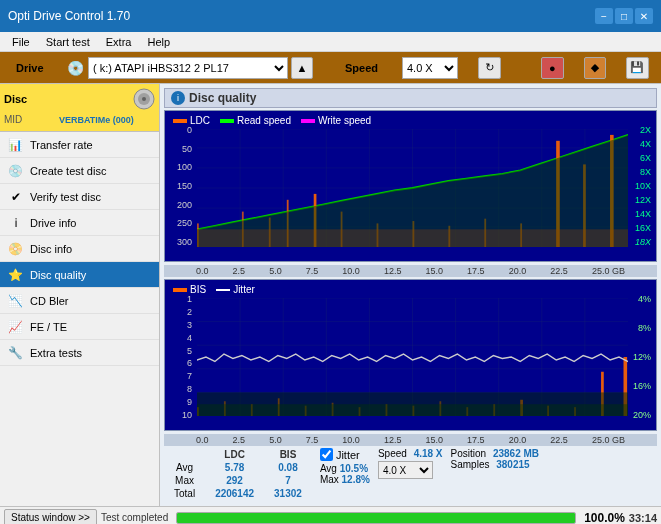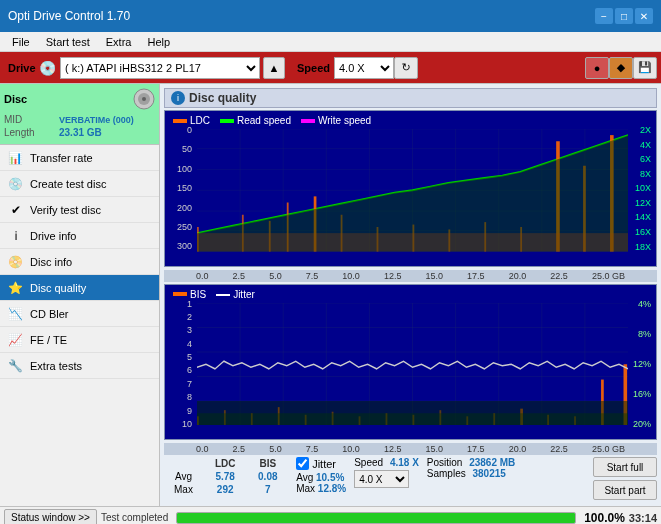--- a/index.html
+++ b/index.html
@@ -54,27 +54,27 @@
       padding: 0 4px;
     }
     .menu-item {
       padding: 2px 8px;
       cursor: pointer;
       font-size: 11px;
     }
 
     
     #toolbar {
-      background: #b91c1c;
+      background: #a16207;
       height: 32px;
       display: flex;
       align-items: center;
       border-bottom: 1px solid #c0c0c0;
-      padding: 0 4px;
-      gap: 0;
+      padding: 0 12px;
+      gap: 20px;
     }
     .toolbar-label {
       font-size: 11px;
       font-weight: bold;
       padding: 0 4px;
     }
     .drive-select {
       width: 200px;
       height: 22px;
       font-size: 11px;
@@ -119,21 +119,21 @@
       background: #f0f0f0;
       border-right: 1px solid #c0c0c0;
       display: flex;
       flex-direction: column;
     }
 
     
     #disc-info-panel {
       padding: 4px;
       border-bottom: 1px solid #c0c0c0;
-      background: #86efac;
+      background: #fde047;
     }
     .disc-header {
       display: flex;
       align-items: center;
       justify-content: space-between;
       margin-bottom: 4px;
     }
     .disc-title {
       font-weight: bold;
       font-size: 11px;
@@ -459,24 +459,20 @@
             <circle cx="11" cy="11" r="10" fill="#c8c8c8" stroke="#888" stroke-width="1"></circle>
             <circle cx="11" cy="11" r="6" fill="#a0a0a0"></circle>
             <circle cx="11" cy="11" r="2" fill="#606060"></circle>
           </svg>
         </div>
       </div>
       <div class="disc-row">
         <span class="disc-row-label">MID</span>
         <span class="disc-row-value" style="font-size:9px;">VERBATIMe (000)</span>
       </div>
-      <div class="disc-row">
-        <span class="disc-row-label">Length</span>
-        <span class="disc-row-value">23.31 GB</span>
-      </div>
     </div>
 
     <div class="nav-section">
       <div class="nav-item">
         <span class="nav-icon">📊</span>
         <span>Transfer rate</span>
       </div>
       <div class="nav-item">
         <span class="nav-icon">💿</span>
         <span>Create test disc</span>
@@ -539,21 +535,21 @@
         <span class="y-label">300</span>
         <span class="y-label">250</span>
         <span class="y-label">200</span>
         <span class="y-label">150</span>
         <span class="y-label">100</span>
         <span class="y-label">50</span>
         <span class="y-label">0</span>
       </div>
 
       <div class="y-axis-right">
-        <span class="y-label" style="color:#00ff88;">18X</span>
+        <span class="y-label" style="color:#00ff88;font-style:italic;">18X</span>
         <span class="y-label" style="color:#00ff88;">16X</span>
         <span class="y-label" style="color:#00ff88;">14X</span>
         <span class="y-label" style="color:#00ff88;">12X</span>
         <span class="y-label" style="color:#00ff88;">10X</span>
         <span class="y-label" style="color:#00ff88;">8X</span>
         <span class="y-label" style="color:#00ff88;">6X</span>
         <span class="y-label" style="color:#00ff88;">4X</span>
         <span class="y-label" style="color:#00ff88;">2X</span>
       </div>
 
@@ -722,20 +718,25 @@
         <tr>
           <td>Avg</td>
           <td class="blue">5.78</td>
           <td class="blue">0.08</td>
         </tr>
         <tr>
           <td>Max</td>
           <td class="blue">292</td>
           <td class="blue">7</td>
         </tr>
+        <tr>
+          <td>Total</td>
+          <td class="blue">2206142</td>
+          <td class="blue">31302</td>
+        </tr>
       </tbody>
         </table>
 
       <div style="display:flex;flex-direction:column;margin-left:4px;font-size:10px;">
         <label class="checkbox-label">
           <input type="checkbox" checked="" style="">
           <span>Jitter</span>
         </label>
         <div style="margin-top:2px;">
           <div><span>Avg</span> <span style="color:#1a6fb5;font-weight:bold;">10.5%</span></div>
@@ -758,24 +759,20 @@
         <div>
           <span>Position</span>
           <span style="color:#1a6fb5;font-weight:bold;margin-left:4px;">23862 MB</span>
         </div>
         <div>
           <span>Samples</span>
           <span style="color:#1a6fb5;font-weight:bold;margin-left:4px;">380215</span>
         </div>
       </div>
 
-      <div class="start-btns" style="margin-left:auto;">
-        <button class="start-btn">Start full</button>
-        <button class="start-btn">Start part</button>
-      </div>
     </div>
   </div>
 </div>
 
 <div id="statusbar">
   <button class="status-btn">Status window &gt;&gt;</button>
   <span style="font-size:10px;color:#333;">Test completed</span>
   <div class="progress-container">
     <div class="progress-bar" style="width:100%;"></div>
   </div>

